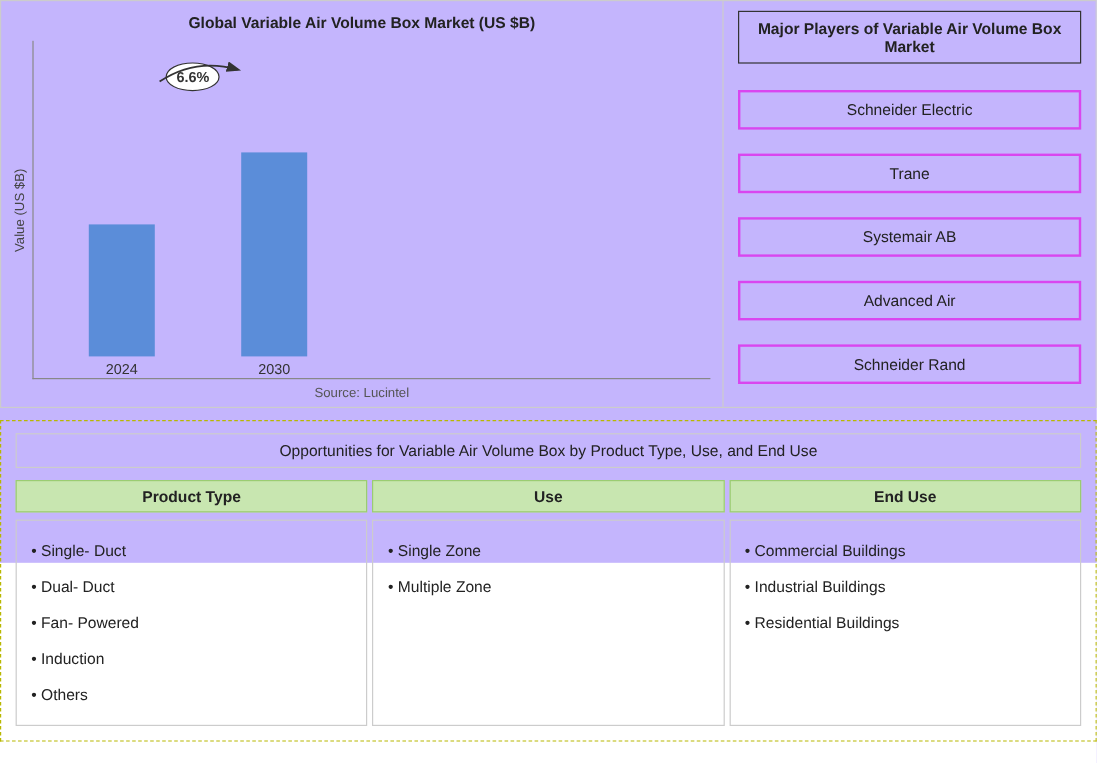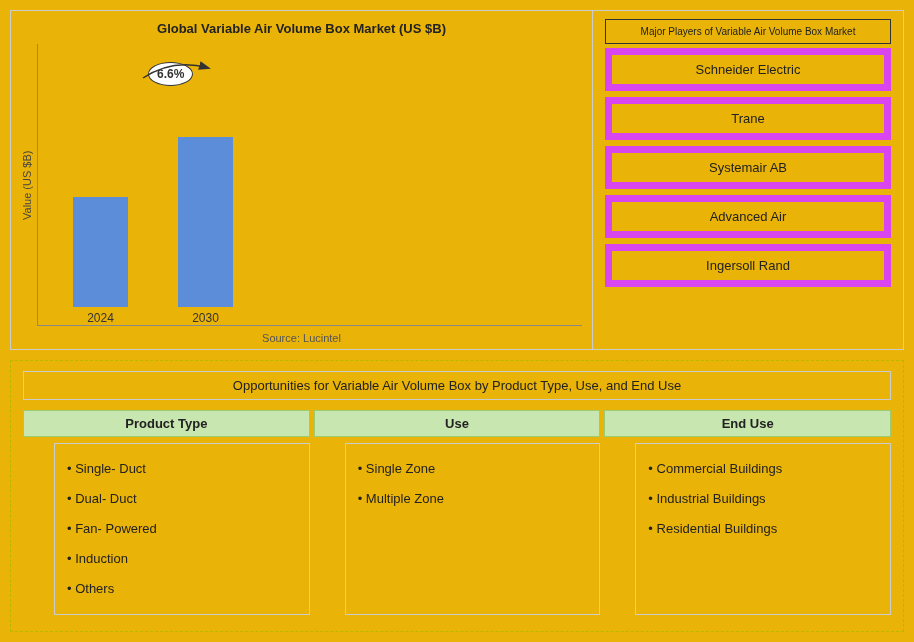--- a/index.html
+++ b/index.html
@@ -6,25 +6,24 @@
     body {
       font-family: Arial, sans-serif;
       background: #fff;
       width: 914px;
       height: 642px;
       overflow: hidden;
       font-size: 13px;
     }
     .main-container {
       width: 914px;
-      height: 642px;
-      display: flex;
-      flex-direction: column;
-      padding: 10px;
-      background: #eab308;
+      height: 469px;
+      display: flex;
+      flex-direction: column;
+      background: #c4b5fd;
     }
     
     .top-section {
       display: flex;
       flex-direction: row;
       width: 100%;
       height: 340px;
       border: 1px solid #ccc;
     }
     
@@ -74,21 +73,21 @@
       align-items: flex-end;
       padding: 10px 30px 0 10px;
       position: relative;
       border-bottom: 1.5px solid #888;
       border-left: 1.5px solid #888;
     }
     .bar-group {
       display: flex;
       flex-direction: column;
       align-items: center;
-      margin: 0 25px;
+      margin: 0 36px;
     }
     .bar {
       background: #5b8dd9;
       width: 55px;
     }
     .bar-2024 { height: 110px; }
     .bar-2030 { height: 170px; }
     .bar-label {
       font-size: 12px;
       color: #333;
@@ -128,32 +127,32 @@
       width: 310px;
       padding: 8px 12px;
       display: flex;
       flex-direction: column;
       align-items: center;
     }
     .players-title-box {
       border: 1.5px solid #333;
       padding: 6px 10px;
       text-align: center;
-      font-weight: normal;
-      font-size: 10px;
-      width: 100%;
-      margin-bottom: 4px;
+      font-weight: bold;
+      font-size: 13px;
+      width: 100%;
+      margin-bottom: 22px;
       color: #222;
     }
     .player-box {
-      border: 7px solid #d946ef;
+      border: 2px solid #d946ef;
       width: 100%;
       text-align: center;
       padding: 7px 6px;
-      margin-bottom: 6px;
+      margin-bottom: 20px;
       font-size: 13px;
       color: #222;
     }
     
     .bottom-section {
       margin-top: 10px;
       border: 1.5px dashed #b8b800;
       padding: 10px 12px 12px 12px;
       flex: 1;
     }
@@ -186,21 +185,20 @@
       color: #222;
       margin-bottom: 6px;
     }
     .col-content {
       border: 1px solid #ccc;
       padding: 10px 12px;
       font-size: 13px;
       color: #222;
       flex: 1;
       line-height: 2;
-      margin-left: 31px;
     }
     .col-content p {
       margin: 0;
       padding: 2px 0;
     }
   </style>
 </head>
 <body>
 
 <div class="main-container">
@@ -240,21 +238,21 @@
       </div>
       <div class="source-text">Source: Lucintel</div>
     </div>
 
     <div class="players-area">
       <div class="players-title-box">Major Players of Variable Air Volume Box Market</div>
       <div class="player-box">Schneider Electric</div>
       <div class="player-box">Trane</div>
       <div class="player-box">Systemair AB</div>
       <div class="player-box">Advanced Air</div>
-      <div class="player-box">Ingersoll Rand</div>
+      <div class="player-box">Schneider Rand</div>
     </div>
   </div>
 
   <div class="bottom-section">
     <div class="bottom-title">Opportunities for Variable Air Volume Box by Product Type, Use, and End Use</div>
     <div class="columns-row">
 
       <div class="col">
         <div class="col-header">Product Type</div>
         <div class="col-content">

